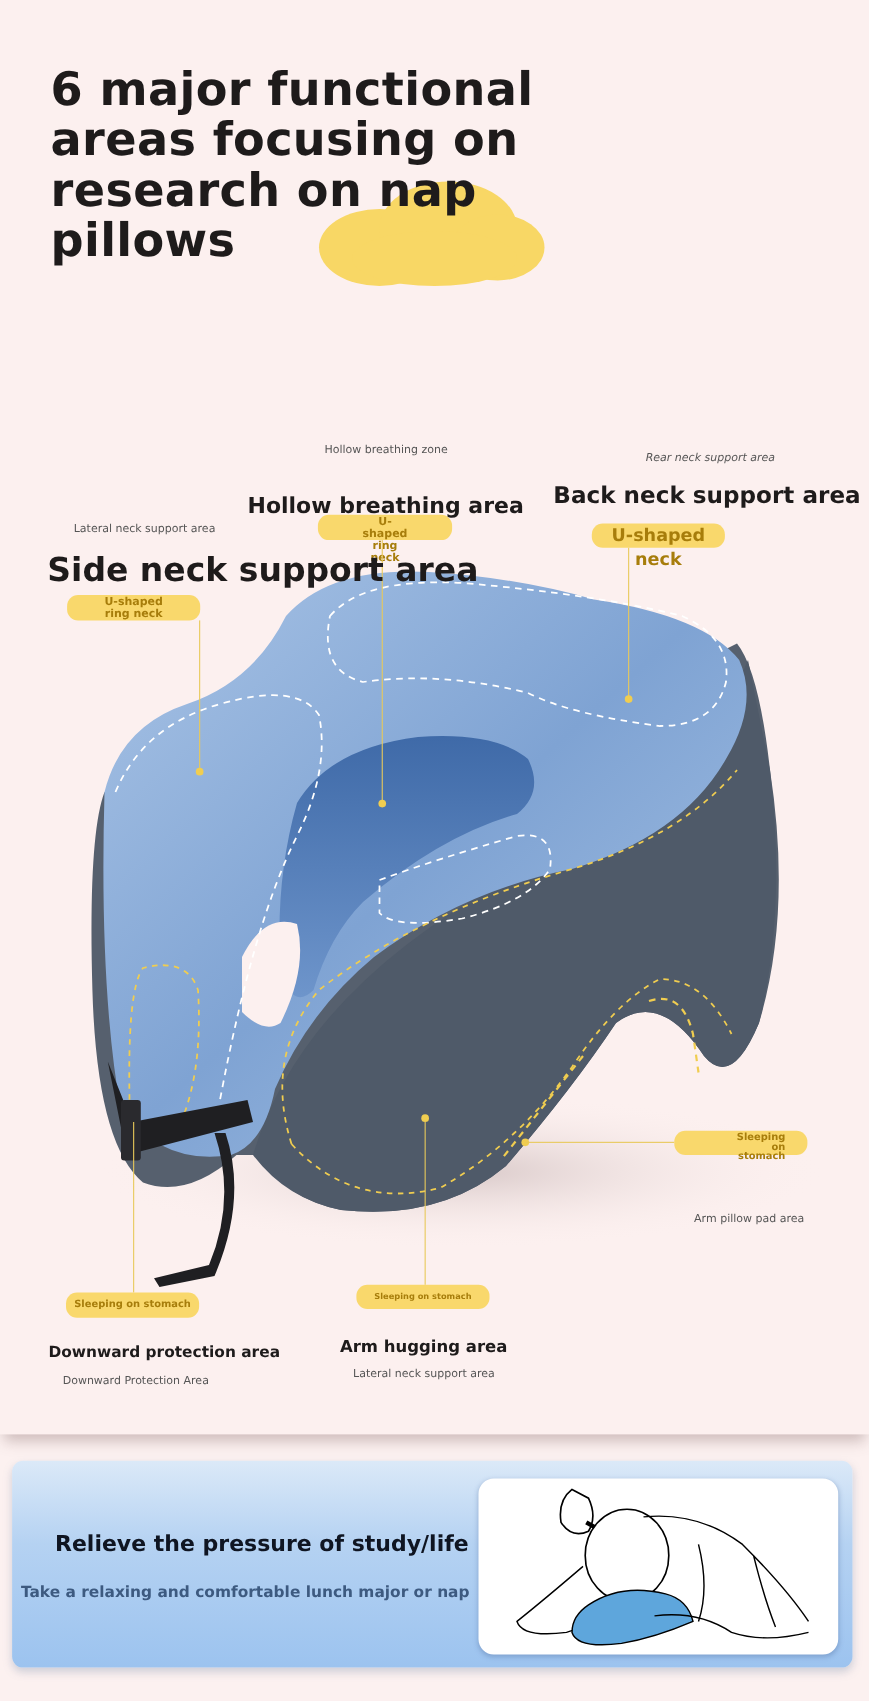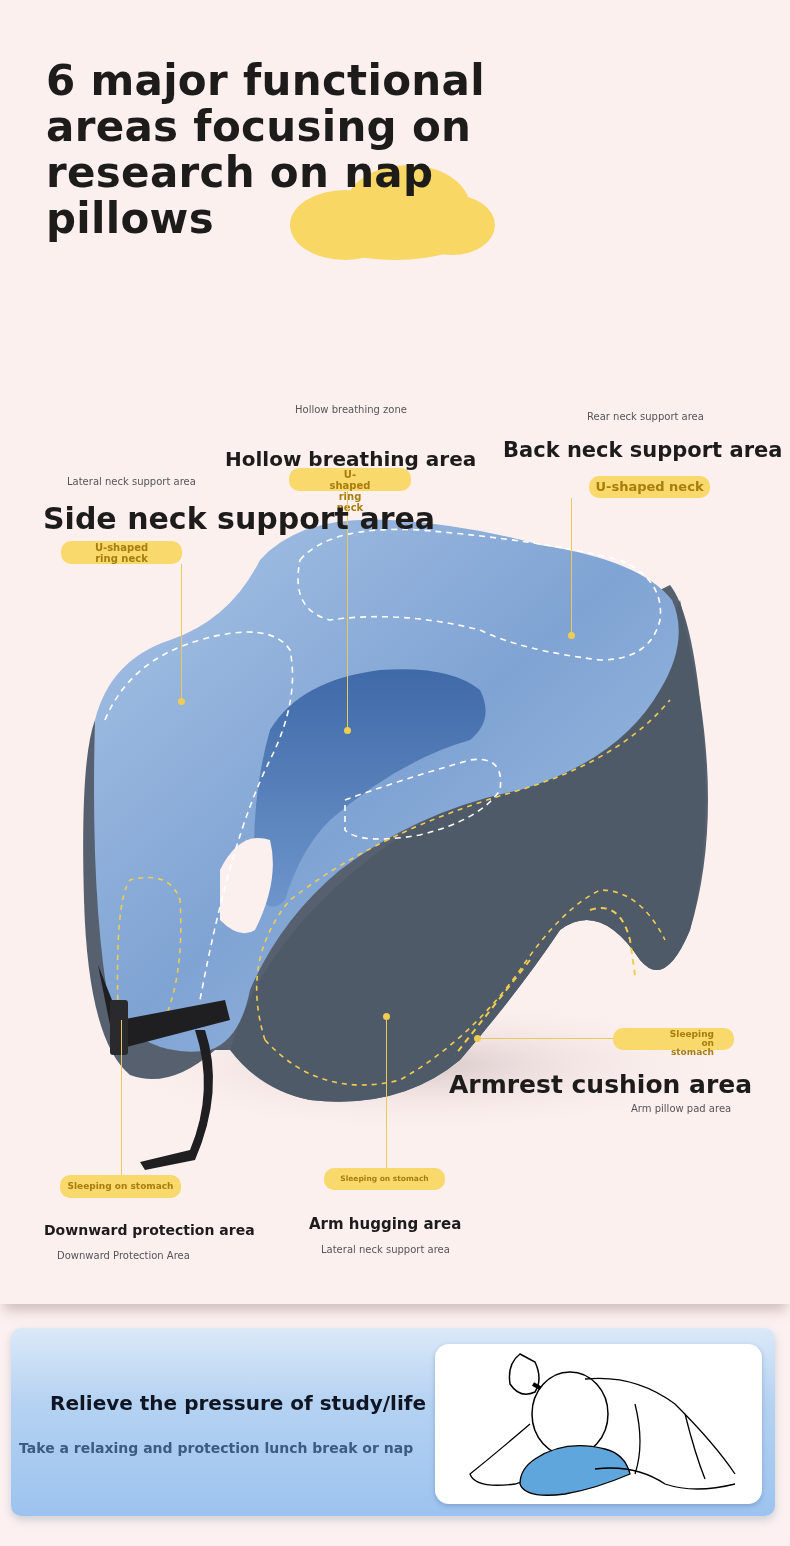--- a/index.html
+++ b/index.html
@@ -123,52 +123,51 @@
     <rect x="110" y="1000" width="18" height="55" rx="3" fill="#2a2a2e"></rect>
     <path d="M195 1030 Q215 1090 190 1150 L140 1162 L145 1170 L195 1160 Q225 1090 205 1030 Z" fill="#1f1f22"></path>
   </svg>
 
   <div class="small-cap" style="left:295px;top:404px;">Hollow breathing zone</div>
   <div class="area-title" style="left:225px;top:447px;font-size:20px;">Hollow breathing area</div>
   <div class="pill" style="left:289px;top:468px;width:122px;height:23px;font-size:10px;padding:1px 40px;">U-shaped ring neck</div>
   <div class="vline" style="left:347px;top:491px;height:240px;"></div>
   <div class="dot" style="left:344px;top:727px;"></div>
 
-  <div class="small-cap" style="left:587px;top:411px;">Rear neck support area</div>
+  <div class="small-cap" style="left:587px;top:411px;font-style:italic;">Rear neck support area</div>
   <div class="area-title" style="left:503px;top:438px;font-size:21px;">Back neck support area</div>
-  <div class="pill" style="left:589px;top:476px;width:121px;height:22px;font-size:13px;line-height:22px;">U-shaped neck</div>
+  <div class="pill" style="left:538px;top:476px;width:121px;height:22px;font-size:16px;line-height:22px;">U-shaped neck</div>
   <div class="vline" style="left:571px;top:498px;height:138px;"></div>
   <div class="dot" style="left:568px;top:632px;"></div>
 
   <div class="small-cap" style="left:67px;top:476px;">Lateral neck support area</div>
   <div class="area-title" style="left:43px;top:501px;font-size:30px;">Side neck support area</div>
   <div class="pill" style="left:61px;top:541px;width:121px;height:23px;font-size:10px;padding:1px 28px;">U-shaped ring neck</div>
   <div class="vline" style="left:181px;top:564px;height:136px;"></div>
   <div class="dot" style="left:178px;top:698px;"></div>
 
   <div class="dot" style="left:474px;top:1035px;"></div>
   <div class="hline" style="left:478px;top:1038px;width:135px;"></div>
   <div class="pill" style="left:613px;top:1028px;width:121px;height:22px;font-size:9px;text-align:right;padding:2px 20px 0 50px;line-height:9px;">Sleeping on stomach</div>
-  <div class="area-title" style="left:449px;top:1070px;font-size:25px;">Armrest cushion area</div>
   <div class="small-cap" style="left:631px;top:1103px;">Arm pillow pad area</div>
 
   <div class="vline" style="left:121px;top:1020px;height:155px;"></div>
   <div class="pill" style="left:60px;top:1175px;width:121px;height:23px;font-size:9px;line-height:23px;">Sleeping on stomach</div>
   <div class="area-title" style="left:44px;top:1222px;font-size:14px;">Downward protection area</div>
   <div class="small-cap" style="left:57px;top:1250px;">Downward Protection Area</div>
 
   <div class="dot" style="left:383px;top:1013px;"></div>
   <div class="vline" style="left:386px;top:1020px;height:148px;"></div>
   <div class="pill" style="left:324px;top:1168px;width:121px;height:22px;font-size:7.5px;line-height:22px;">Sleeping on stomach</div>
   <div class="area-title" style="left:309px;top:1215px;font-size:15px;">Arm hugging area</div>
   <div class="small-cap" style="left:321px;top:1244px;">Lateral neck support area</div>
 
   <div class="banner"></div>
   <div class="banner-title">Relieve the pressure of study/life</div>
-  <div class="banner-sub">Take a relaxing and protection lunch break or nap</div>
+  <div class="banner-sub">Take a relaxing and comfortable lunch major or nap</div>
   <div class="illustration">
     <svg width="327" height="160" viewBox="0 0 327 160">
       <path d="M85 10 Q72 20 75 40 Q85 55 100 48 Q108 35 100 18 Z" fill="#fff" stroke="#000" stroke-width="1.5"></path>
       <path d="M98 40 L112 48" stroke="#000" stroke-width="4"></path>
       <ellipse cx="135" cy="70" rx="38" ry="42" fill="#fff" stroke="#000" stroke-width="1.5"></ellipse>
       <path d="M150 35 Q200 30 240 60 Q280 100 300 130 M250 70 Q260 110 270 135 M200 60 Q210 100 200 130" fill="none" stroke="#000" stroke-width="1.3"></path>
       <path d="M95 80 Q60 110 35 130 Q40 145 80 140 L110 130" fill="none" stroke="#000" stroke-width="1.3"></path>
       <path d="M100 115 Q130 95 170 105 Q190 110 195 130 Q160 145 130 150 Q90 155 85 140 Q85 125 100 115 Z" fill="#5ea6dc" stroke="#000" stroke-width="1.3"></path>
       <path d="M160 125 Q200 120 230 140 Q260 150 300 140" fill="none" stroke="#000" stroke-width="1.3"></path>
     </svg>

